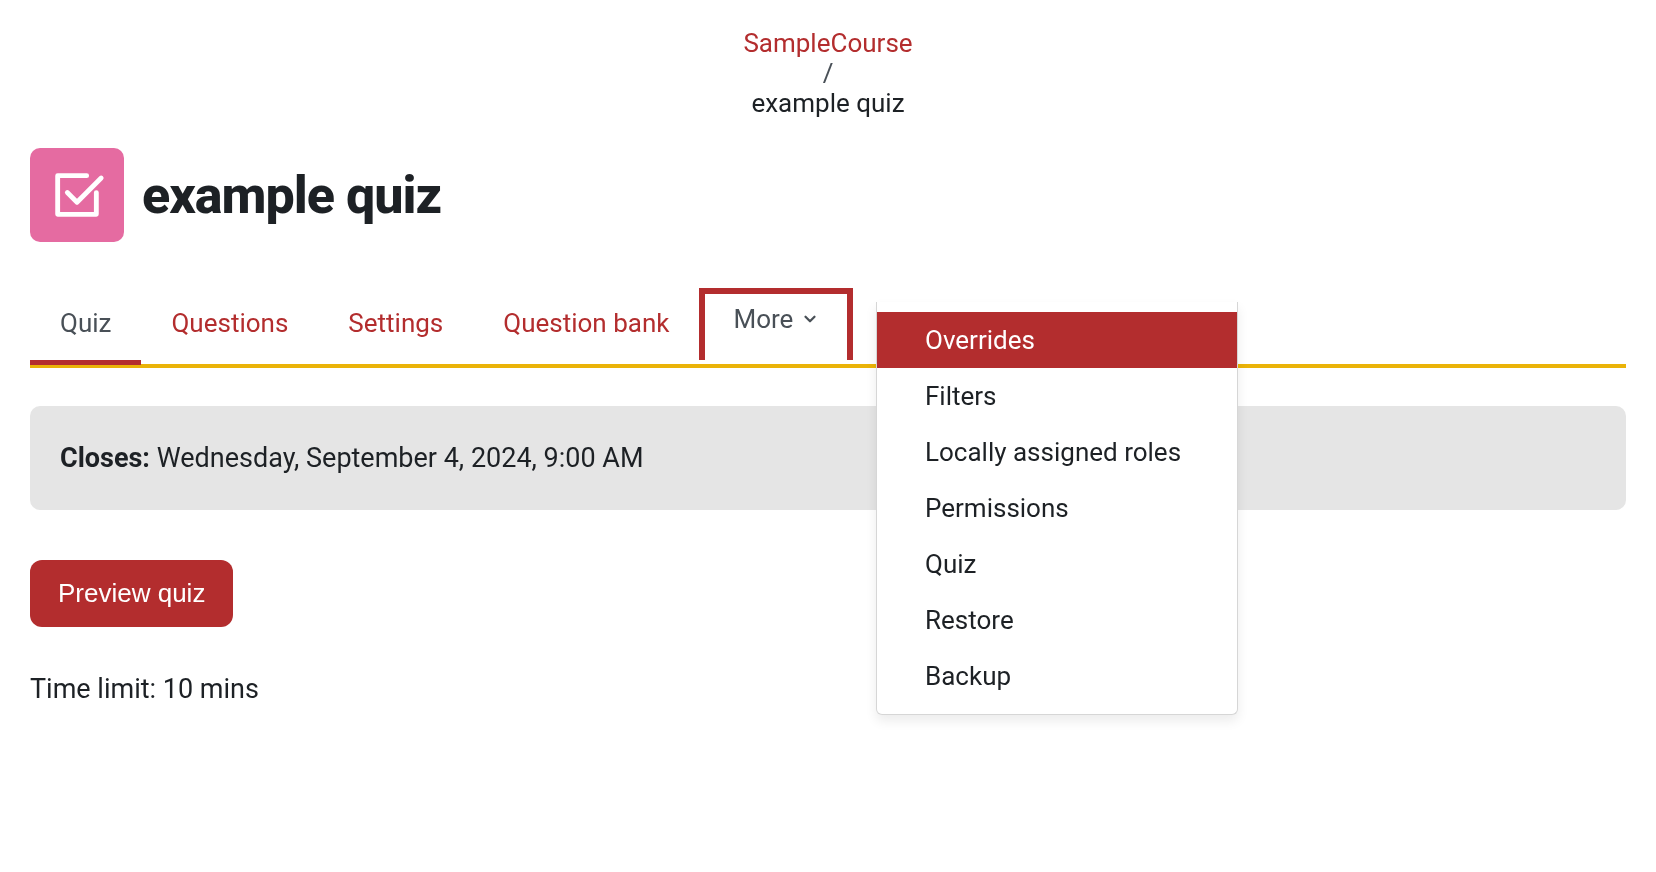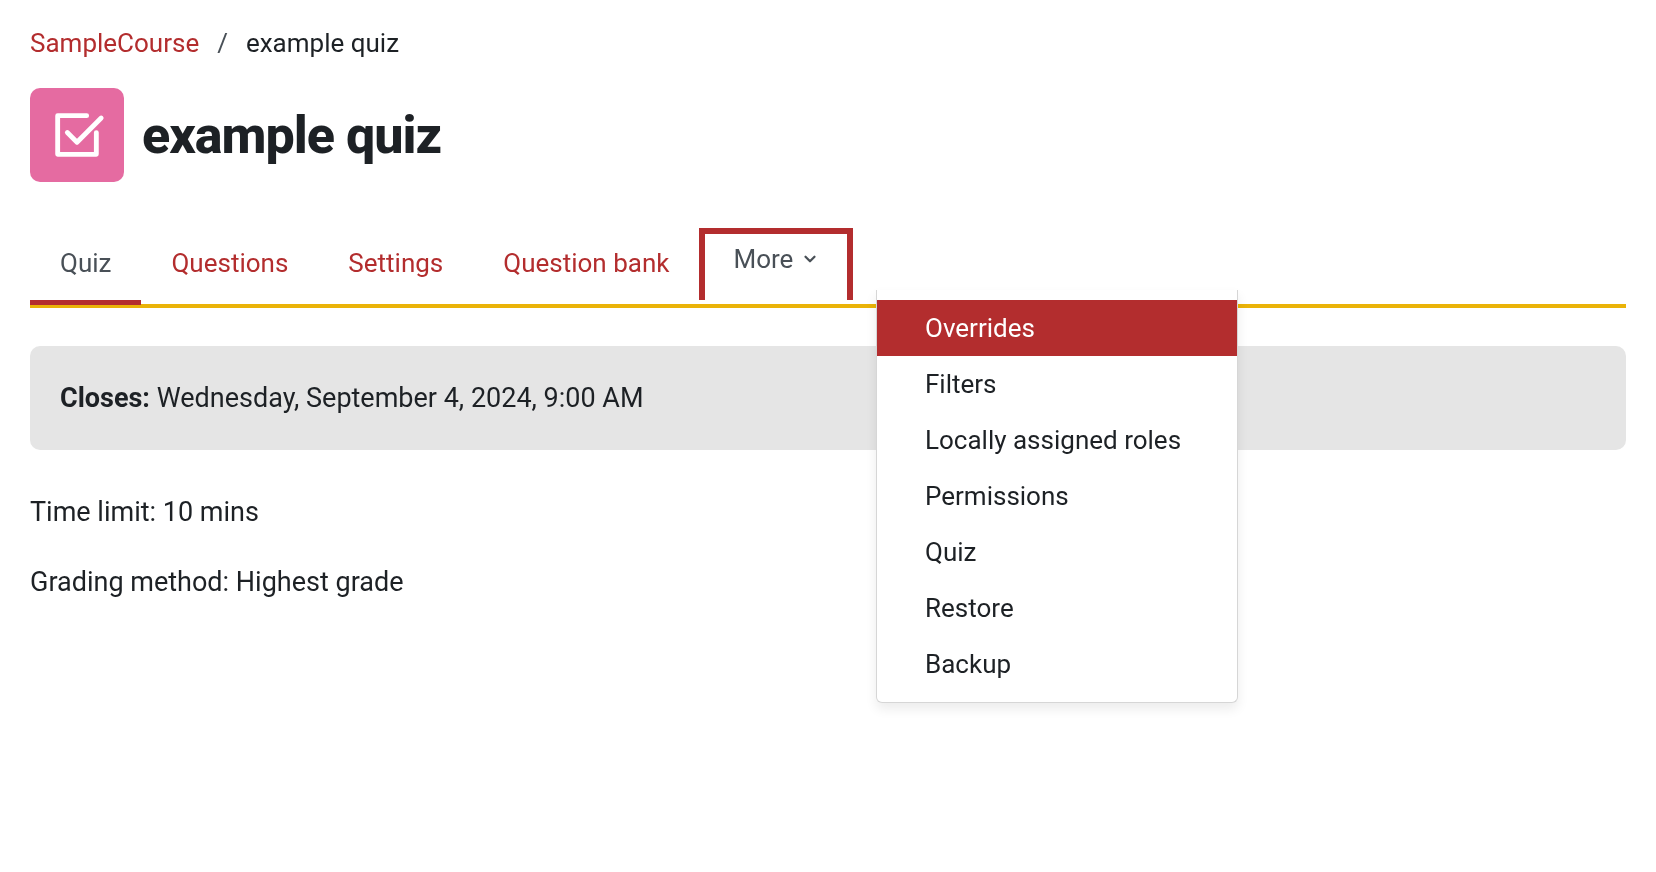--- a/index.html
+++ b/index.html
@@ -13,23 +13,23 @@
       color: #1d2125;
       font-size: 16px;
     }
     .container {
       padding: 28px 30px 0 30px;
       max-width: 1656px;
     }
     .breadcrumb {
       display: flex;
       align-items: center;
-      gap: 18px;
       font-size: 26px;
       margin-bottom: 30px;
+      flex-direction: column;
     }
     .breadcrumb a {
       color: #b32d2e;
       text-decoration: none;
     }
     .breadcrumb .sep {
       color: #495057;
     }
     .breadcrumb .current {
       color: #1d2125;
@@ -123,21 +123,21 @@
     .details {
       margin-top: 46px;
       font-size: 27px;
       color: #1d2125;
     }
     .details p {
       margin-bottom: 38px;
     }
     .dropdown {
       position: absolute;
-      top: 290px;
+      top: 302px;
       left: 876px;
       width: 362px;
       background: #ffffff;
       border: 1px solid #d6d6d6;
       border-top: none;
       border-radius: 0 0 6px 6px;
       box-shadow: 0 6px 12px rgba(0,0,0,0.08);
       padding: 10px 0;
       z-index: 10;
     }
@@ -186,24 +186,24 @@
           </svg>
       </span>
     </div>
   </div>
 
   <div class="info-box">
     <span class="label">Closes:</span>
     <span>Wednesday, September 4, 2024, 9:00 AM</span>
   </div>
 
+  <button class="preview-btn">Preview quiz</button>
 
   <div class="details">
     <p>Time limit: 10 mins</p>
-    <p>Grading method: Highest grade</p>
   </div>
 
 </div>
 
 <div class="dropdown">
   <div class="dropdown-item hover">Overrides</div>
   <div class="dropdown-item">Filters</div>
   <div class="dropdown-item">Locally assigned roles</div>
   <div class="dropdown-item">Permissions</div>
   <div class="dropdown-item">Quiz</div>

